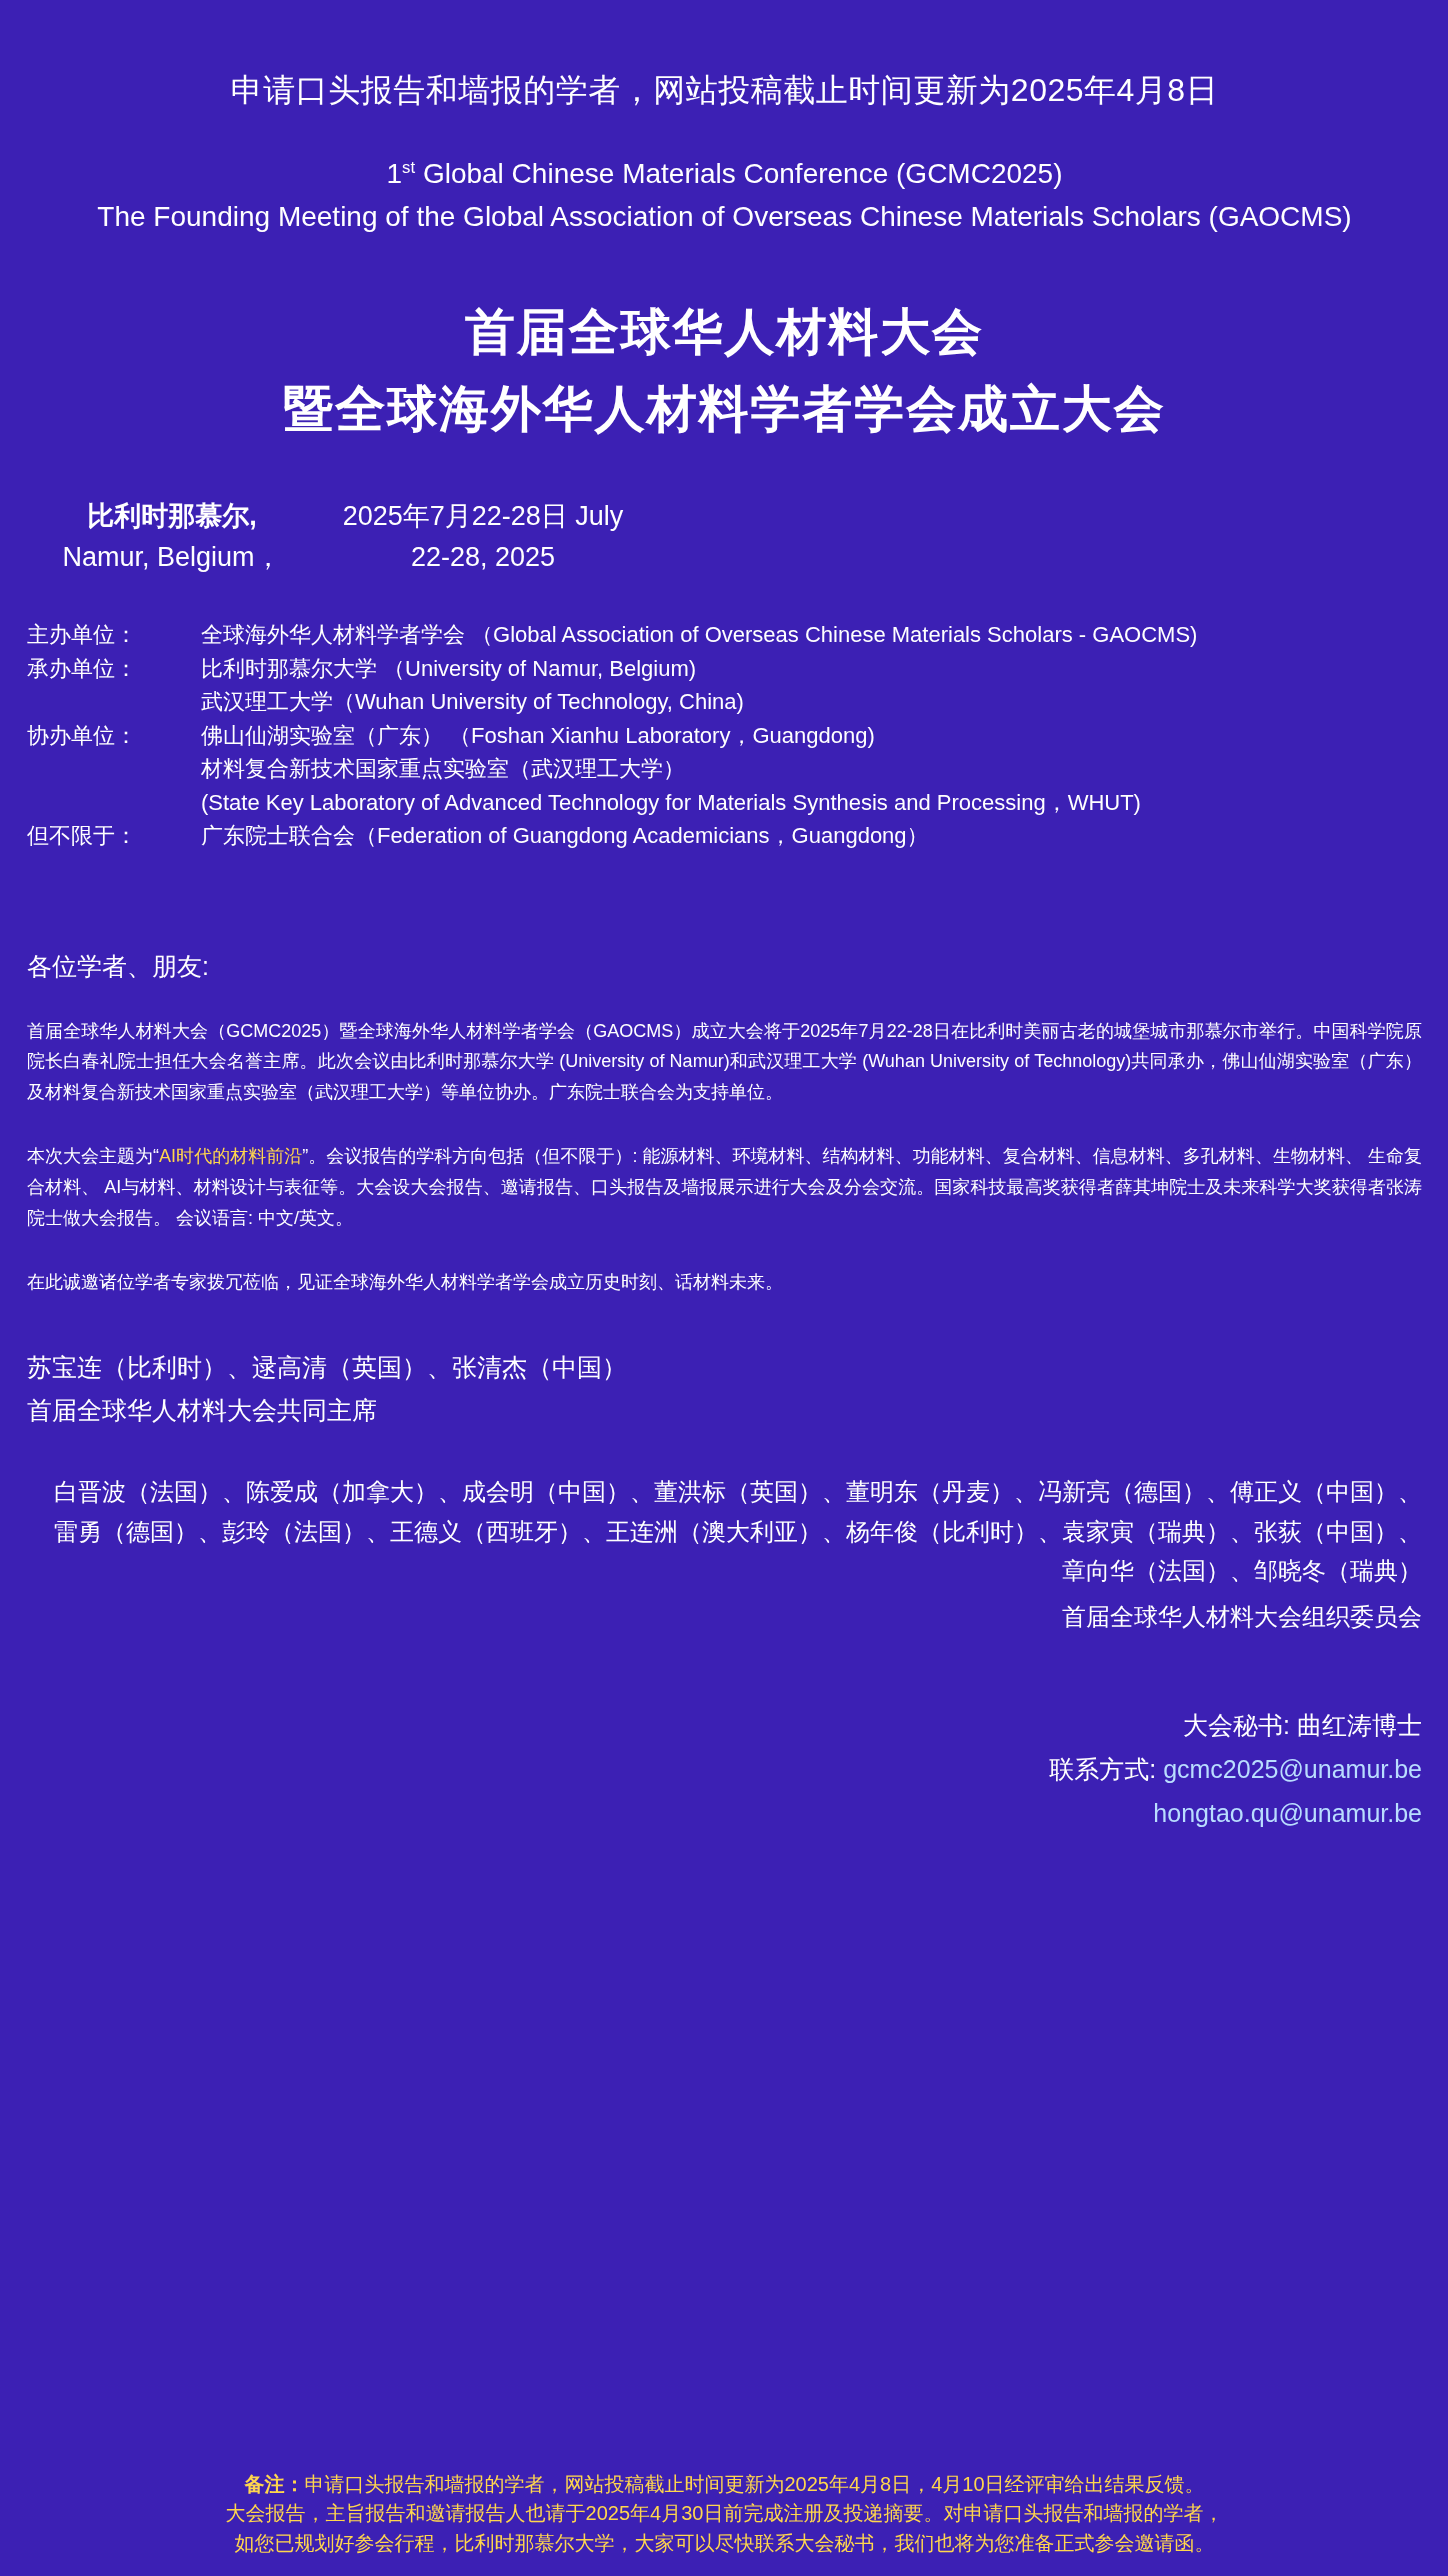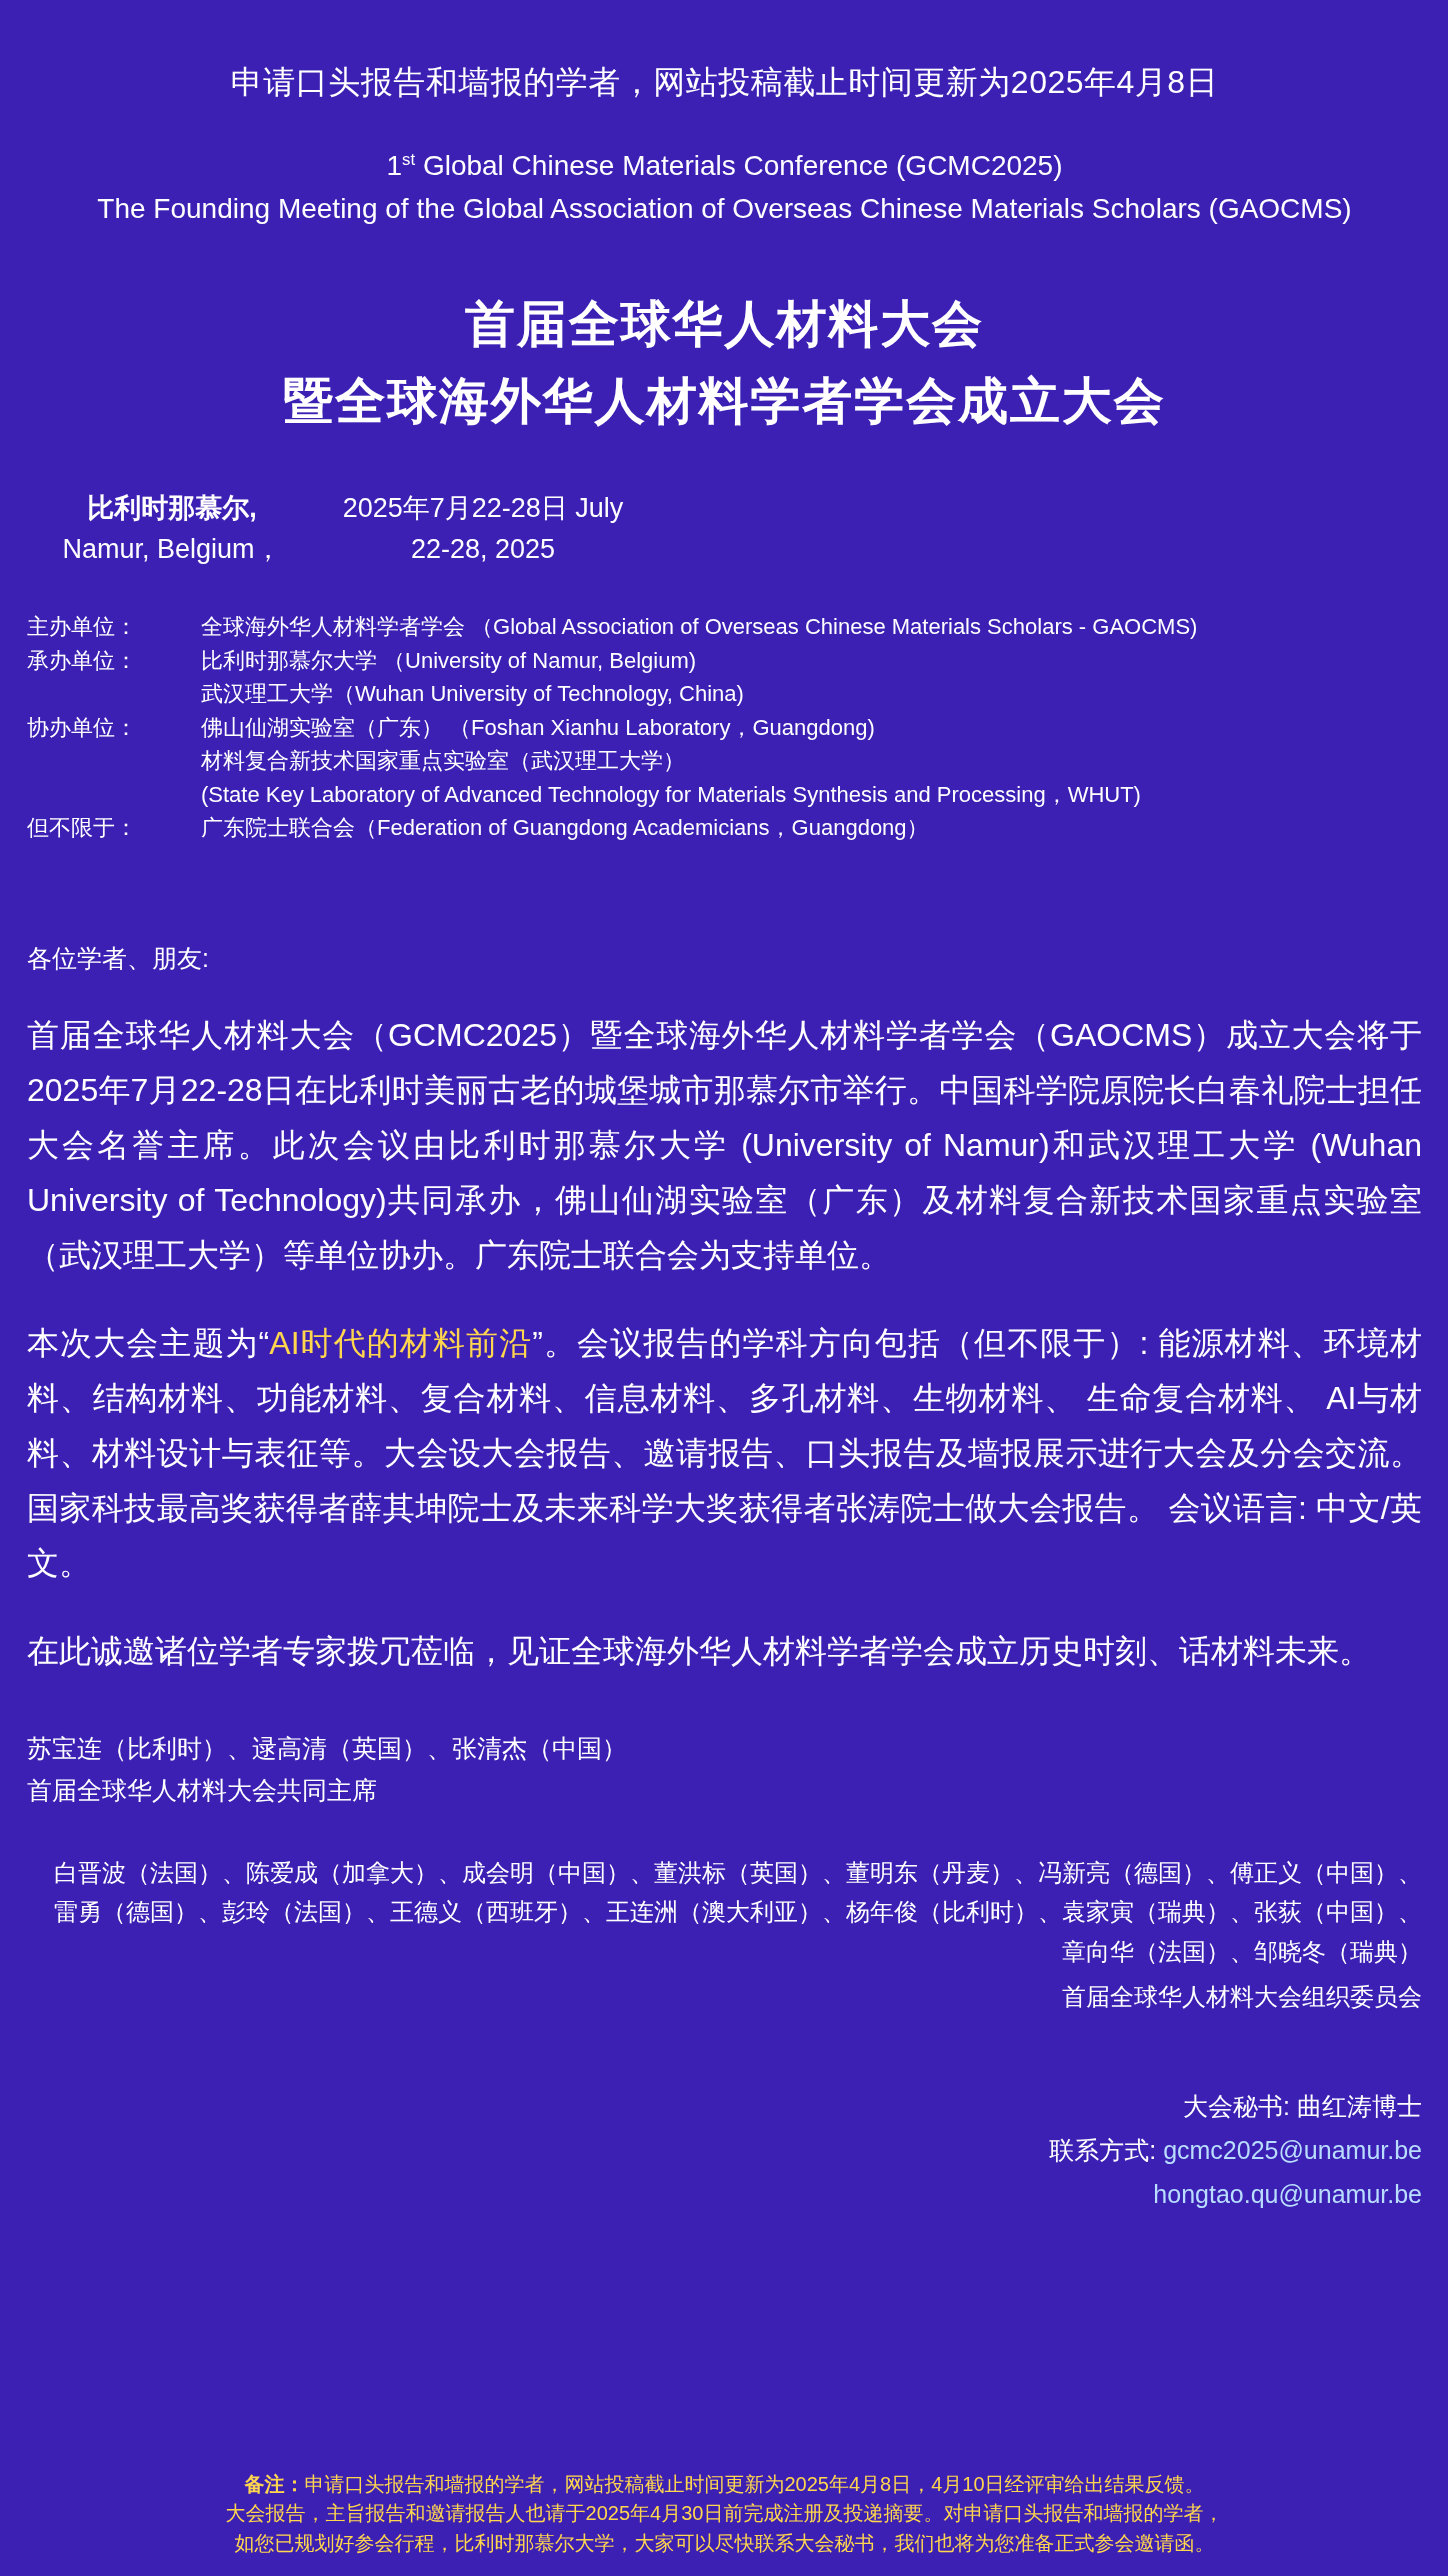--- a/index.html
+++ b/index.html
@@ -12,21 +12,21 @@
     background: #3c20b4;
     color: #ffffff;
     font-family: "Liberation Sans", sans-serif;
     overflow: hidden;
   }
   .page {
     position: relative;
     width: 1449px;
     height: 2576px;
     box-sizing: border-box;
-    padding: 8px 27px;
+    padding: 16px 27px;
   }
   .notice-top {
     text-align: center;
     font-size: 32px;
     padding-top: 53px;
     letter-spacing: 0.5px;
   }
   .en-title {
     text-align: center;
     font-size: 28px;
@@ -94,21 +94,21 @@
   }
   .org-row.indent .org-label {
     visibility: hidden;
   }
   .salutation {
     margin-top: 97px;
     font-size: 25px;
   }
   .body-para {
     margin-top: 33px;
-    font-size: 32px;
+    font-size: 18px;
     line-height: 1.72;
     text-align: justify;
   }
   .highlight {
     color: #ffd64d;
   }
   .signature {
     margin-top: 48px;
     font-size: 25px;
     line-height: 1.7;

